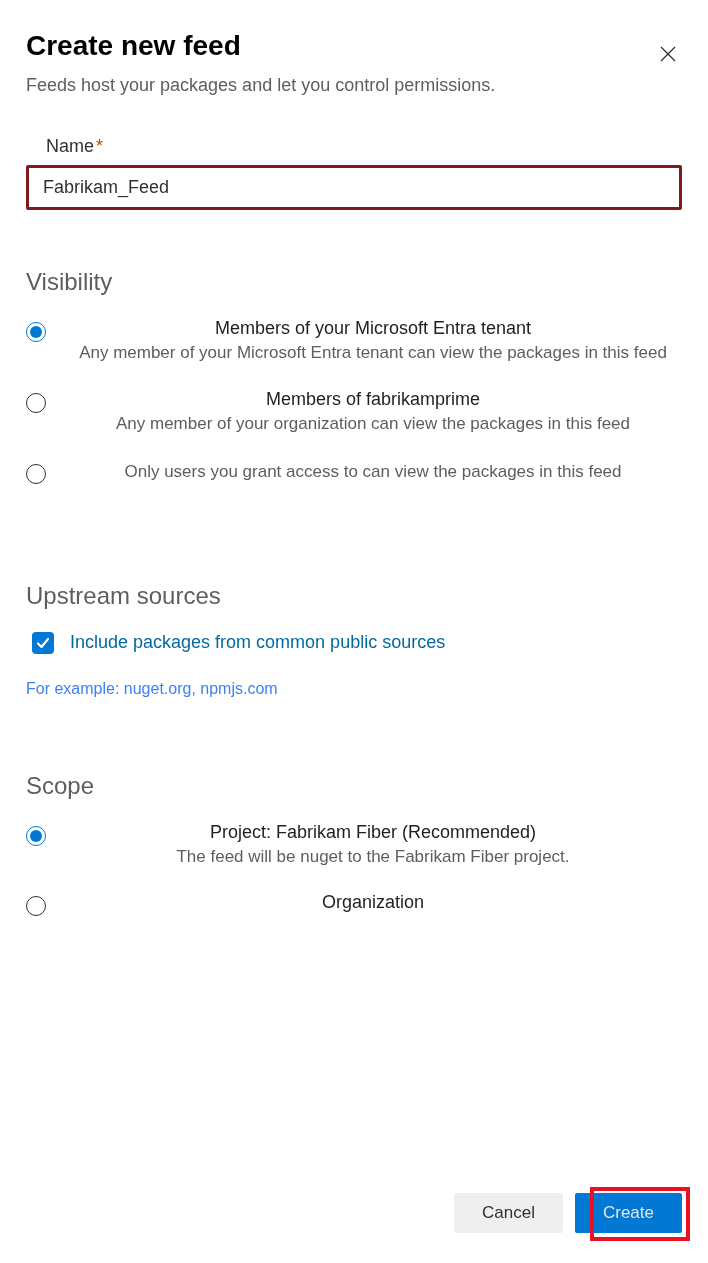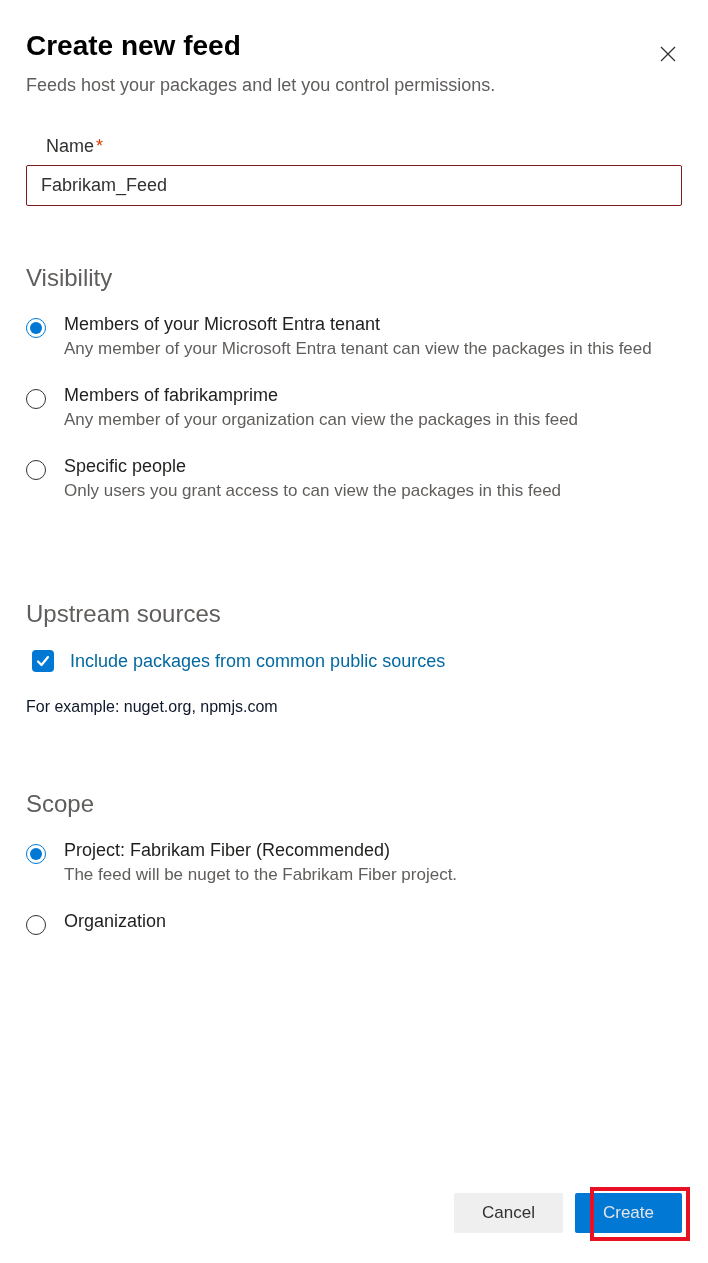--- a/index.html
+++ b/index.html
@@ -52,41 +52,42 @@
       margin-left: 20px;
     }
     .required {
       color: #d83b01;
       margin-left: 2px;
     }
     .text-input {
       width: 100%;
       padding: 9px 14px;
       font-size: 18px;
-      border: 1px solid #7f1d1d;
+      border: 3px solid #7f1d1d;
       border-radius: 2px;
       font-family: inherit;
       color: #323130;
     }
     .section-title {
       font-size: 24px;
       color: #605e5c;
       margin-bottom: 22px;
     }
     .spacer-lg {
       height: 58px;
     }
     .spacer-md {
       height: 16px;
     }
     .radio-option {
       display: flex;
       align-items: flex-start;
       margin-bottom: 24px;
       cursor: pointer;
+      text-align: center;
     }
     .radio-circle {
       width: 20px;
       height: 20px;
       border: 1px solid #323130;
       border-radius: 50%;
       flex-shrink: 0;
       margin-right: 18px;
       margin-top: 4px;
       position: relative;
@@ -141,21 +142,21 @@
       transform: translate(-50%, -50%);
       width: 14px;
       height: 14px;
     }
     .checkbox-label {
       font-size: 18px;
       color: #0369a1;
     }
     .helper-text {
       font-size: 16px;
-      color: #0f172a;
+      color: #3b82f6;
       margin-top: 26px;
     }
     .footer {
       position: absolute;
       bottom: 30px;
       right: 26px;
       display: flex;
       gap: 12px;
     }
     .btn {
@@ -217,21 +218,20 @@
   <div class="radio-circle"></div>
   <div class="radio-content">
     <div class="radio-title">Members of fabrikamprime</div>
     <div class="radio-desc">Any member of your organization can view the packages in this feed</div>
   </div>
 </div>
 
 <div class="radio-option">
   <div class="radio-circle"></div>
   <div class="radio-content">
-    <div class="radio-title">Specific people</div>
     <div class="radio-desc">Only users you grant access to can view the packages in this feed</div>
   </div>
 </div>
 
 <div class="spacer-lg"></div>
 <div class="spacer-md"></div>
 
 <div class="section-title">Upstream sources</div>
 
 <div class="checkbox-row" style="margin-left:6px;">

